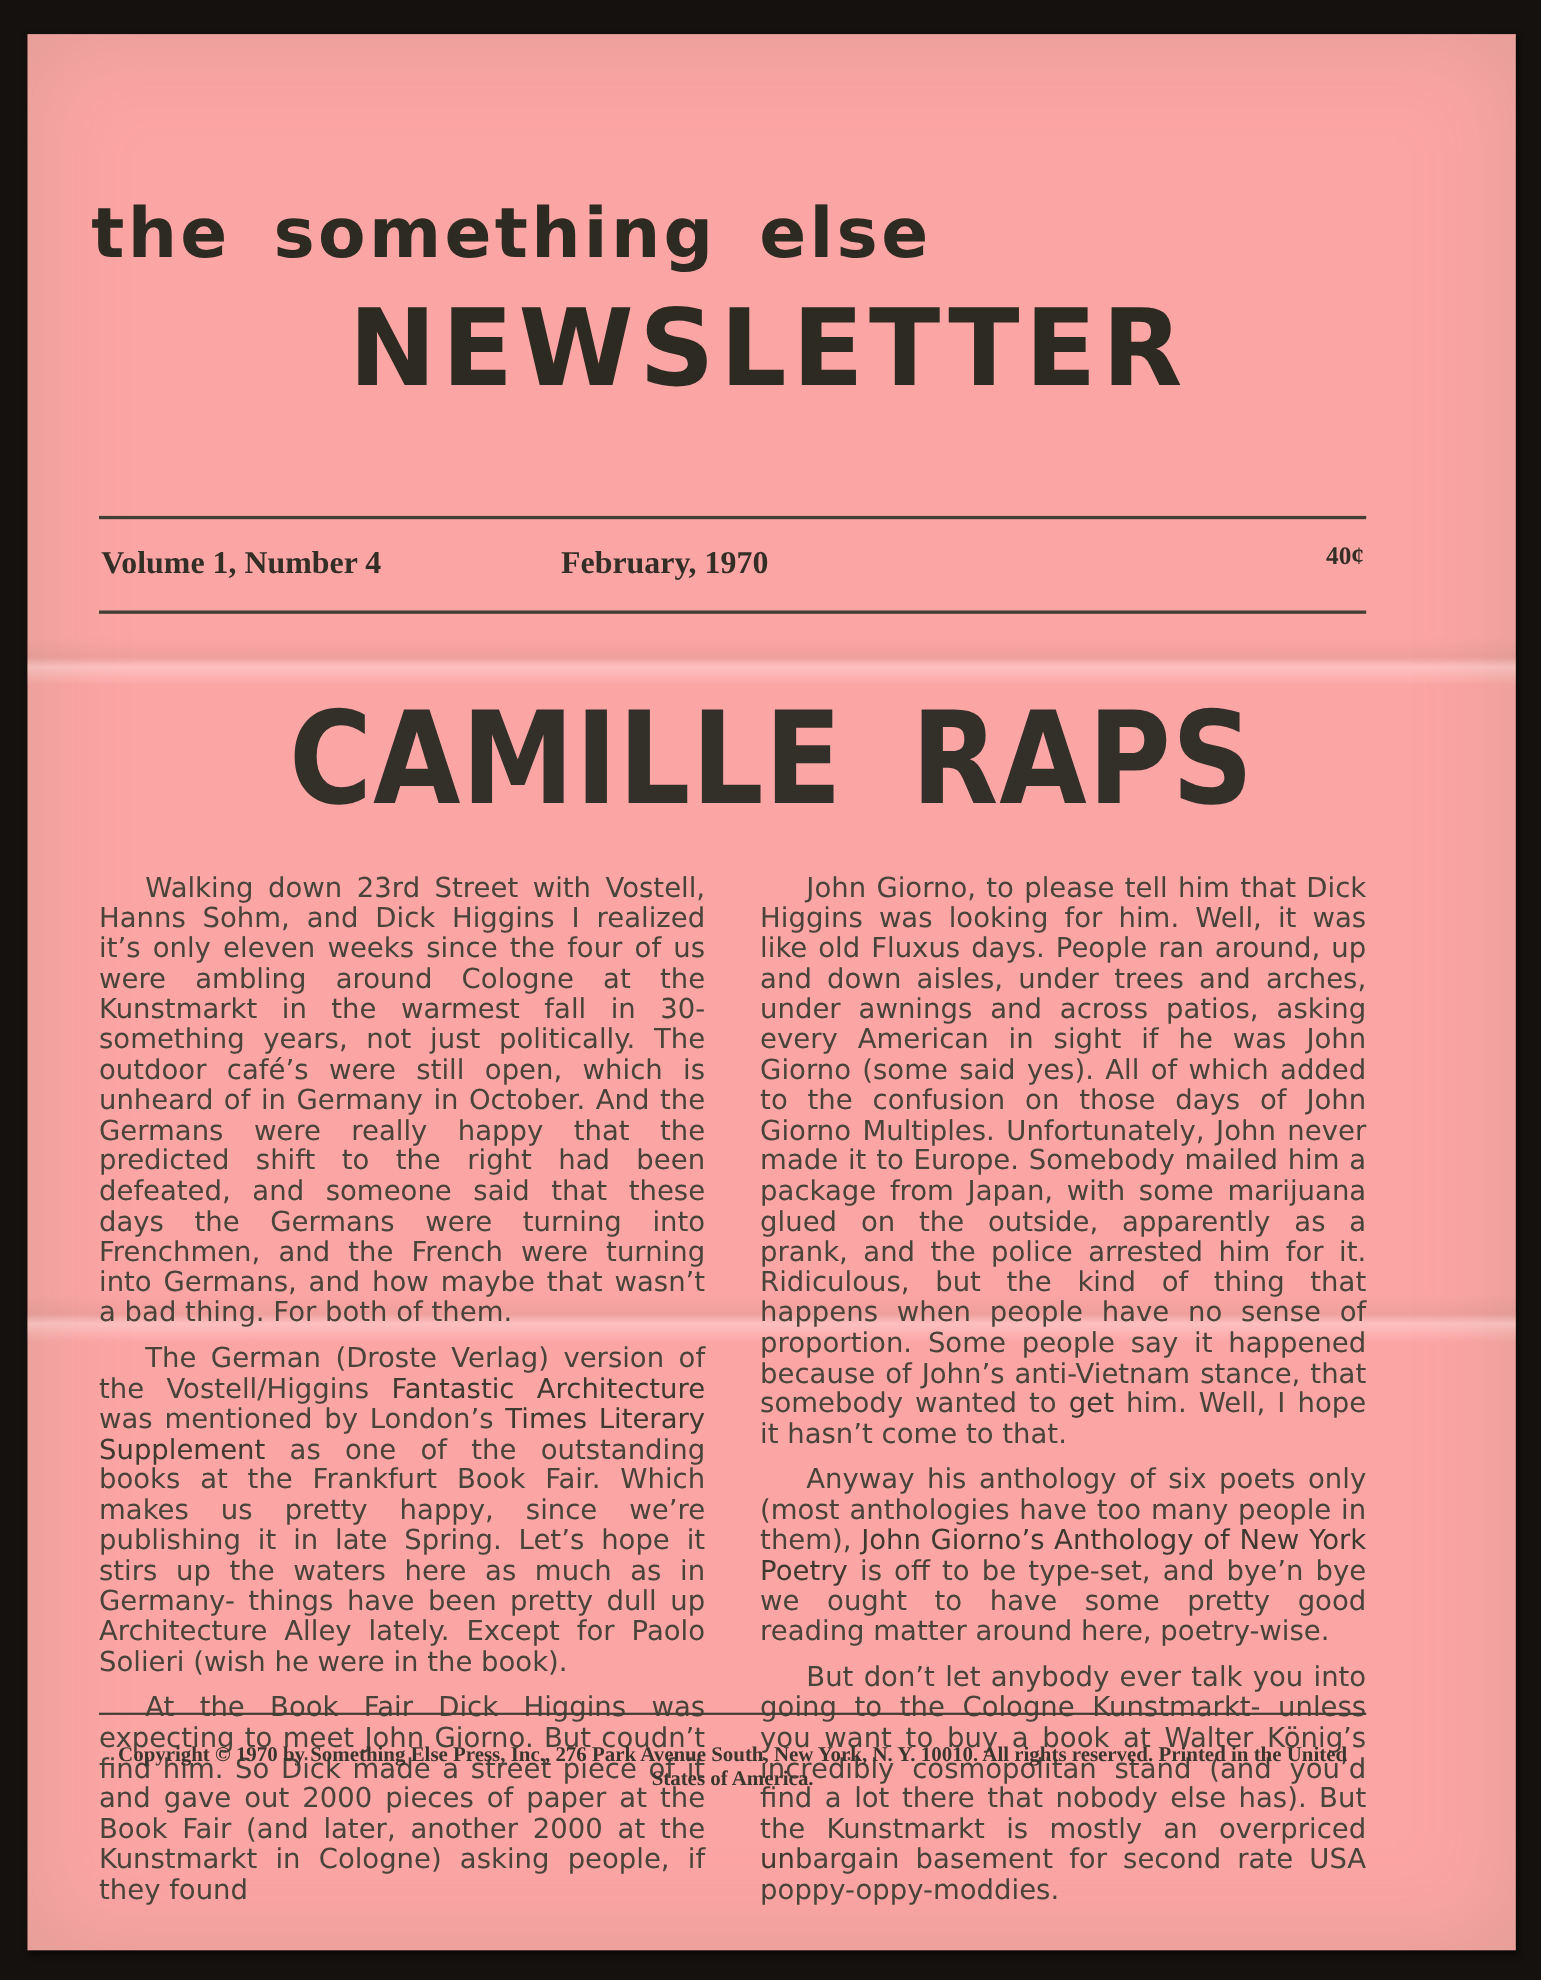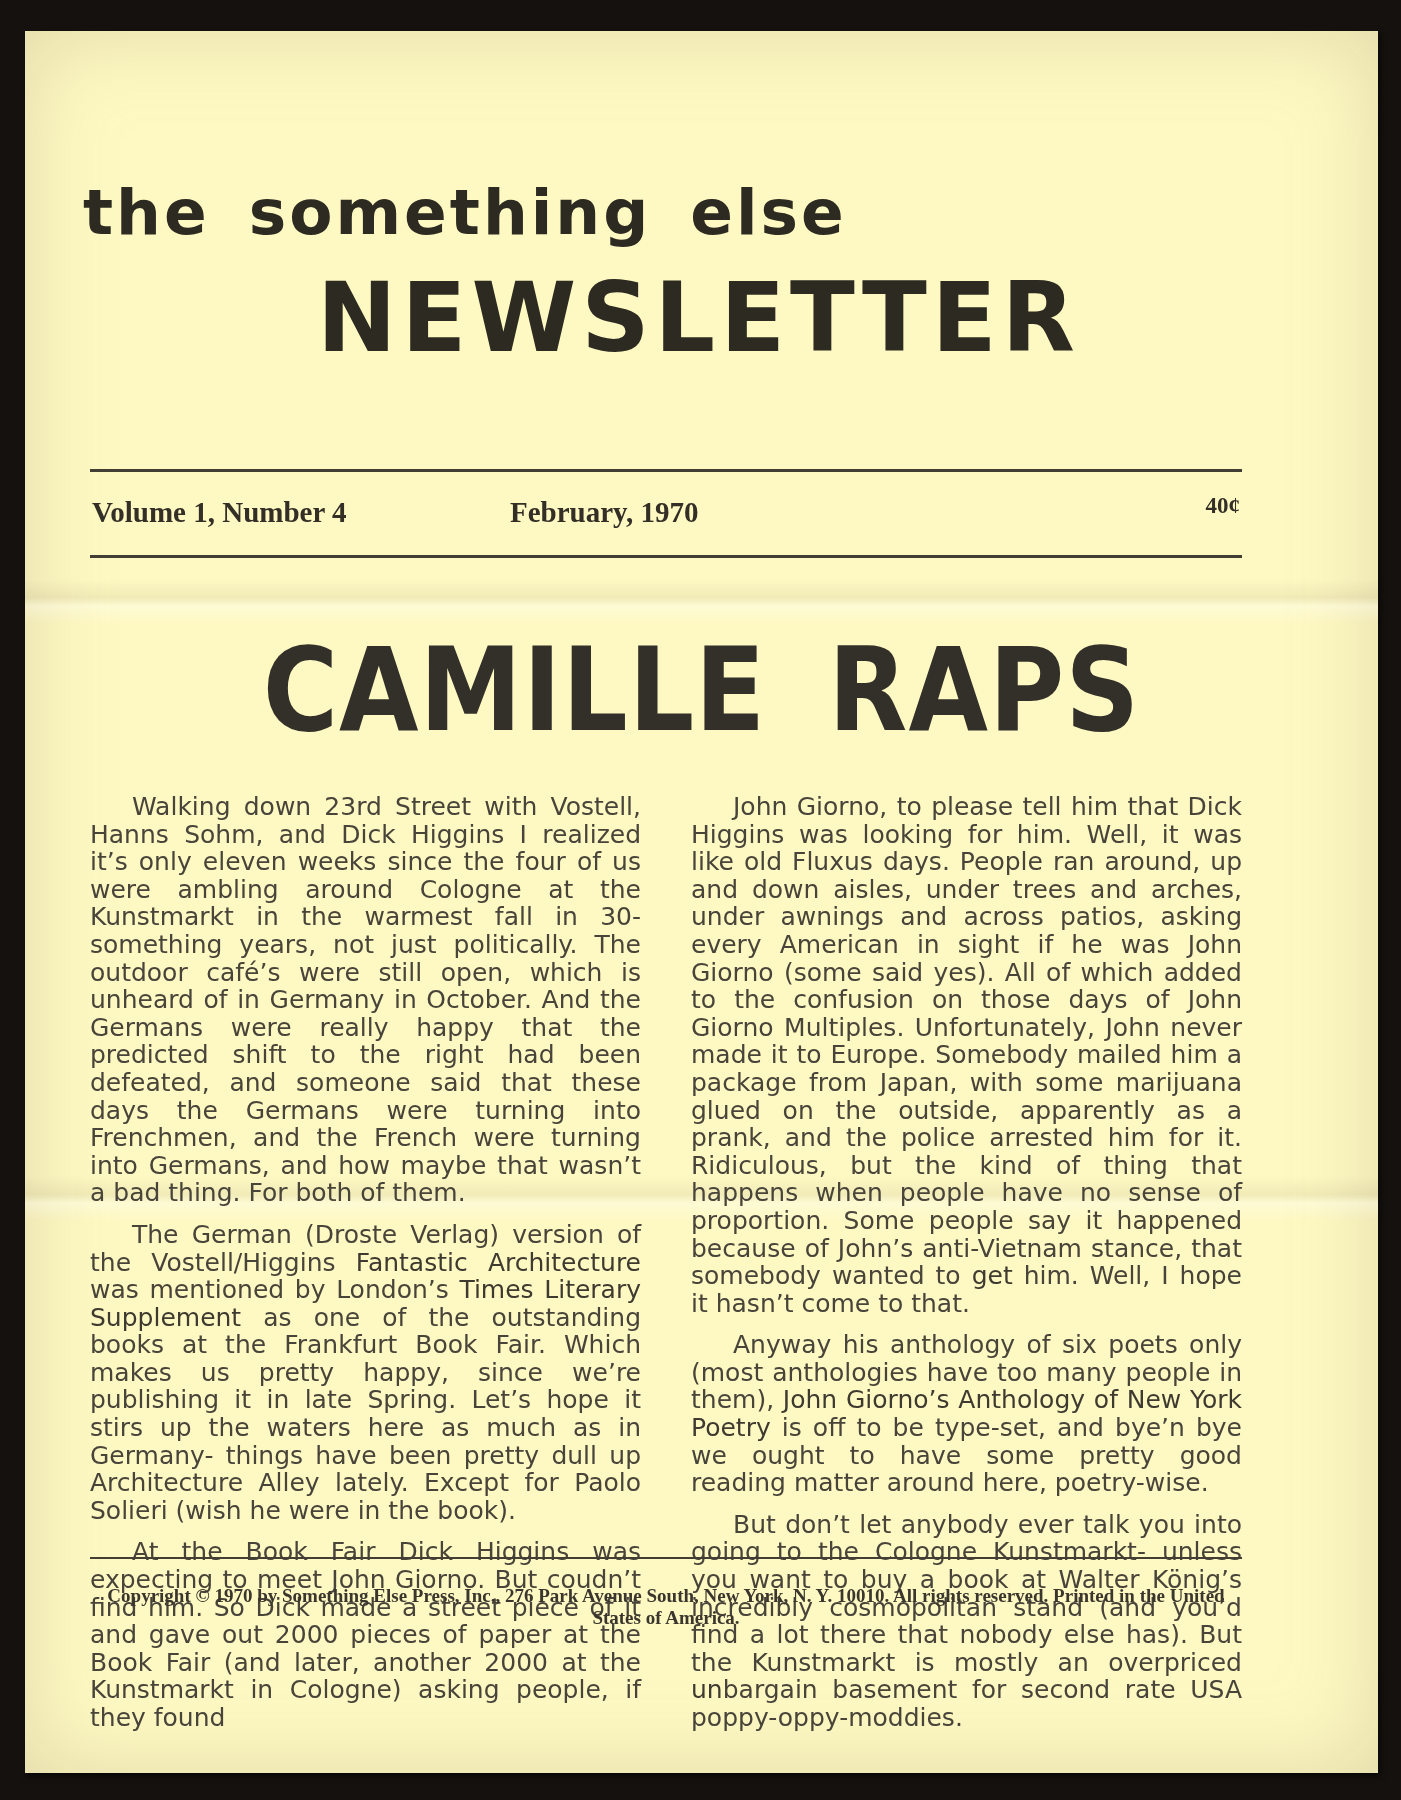--- a/index.html
+++ b/index.html
@@ -6,21 +6,21 @@
   body {
     width:1401px; height:1800px;
     background:#14110e;
     position:relative;
     font-family:"DejaVu Sans", sans-serif;
     overflow:hidden;
   }
   .paper {
     position:absolute; left:25px; top:31px;
     width:1353px; height:1742px;
-    background:#fef9c3;
+    background:#fca5a5;
     box-shadow: inset 0 0 90px rgba(150,138,105,0.28), 2px 3px 6px rgba(0,0,0,0.6);
   }
   .crease {
     position:absolute; left:0; right:0; height:44px; pointer-events:none;
     background:linear-gradient(180deg, rgba(125,113,84,0) 0%, rgba(125,113,84,0.10) 42%, rgba(255,255,252,0.30) 62%, rgba(125,113,84,0) 100%);
   }
   .crease.c1 { top:548px; }
   .crease.c2 { top:1145px; }
 
   .masthead-line1 {

